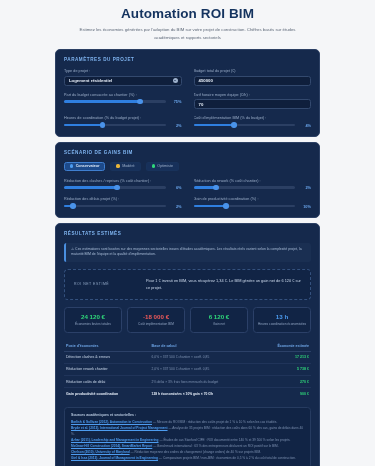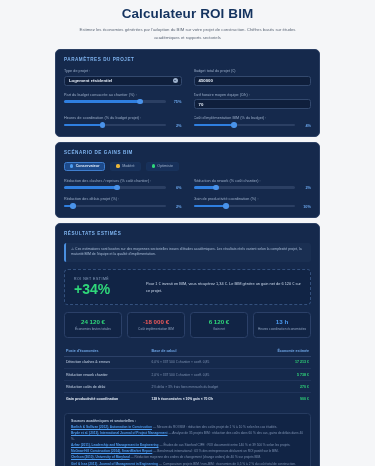--- a/index.html
+++ b/index.html
@@ -263,21 +263,21 @@
     color: #4d9cf0;
     text-decoration: underline;
     font-weight: bold;
   }
 </style>
 </head>
 <body>
 
 <div class="page">
 
-  <div class="page-title">Calculateur ROI BIM</div>
+  <div class="page-title">Automation ROI BIM</div>
   <div class="page-sub">Estimez les économies générées par l'adoption du BIM sur votre projet de construction. Chiffres basés sur études académiques et rapports sectoriels</div>
 
   <div class="card">
     <div class="card-title">PARAMÈTRES DU PROJET</div>
 
     <div class="grid2">
       <div class="col">
         <div class="field">
           <span class="field-label">Type de projet :</span>
           <div class="select-box">
@@ -411,21 +411,20 @@
   </div>
 
   <div class="card">
     <div class="card-title">RÉSULTATS ESTIMÉS</div>
 
     <div class="notice">⚠ Ces estimations sont basées sur des moyennes sectorielles issues d'études académiques. Les résultats réels varient selon la complexité projet, la maturité BIM de l'équipe et la qualité d'implémentation.</div>
 
     <div class="roi-box">
       <div class="roi-left">
         <div class="roi-cap">ROI NET ESTIMÉ</div>
-        <div class="roi-val">+34%</div>
       </div>
       <div class="roi-text">Pour 1 € investi en BIM, vous récupérez 1,34 €. Le BIM génère un gain net de 6 120 € sur ce projet.</div>
     </div>
 
     <div class="kpis">
       <div class="kpi">
         <div class="kpi-val c-green">24 120 €</div>
         <div class="kpi-lbl">Économies brutes totales</div>
       </div>
       <div class="kpi">

